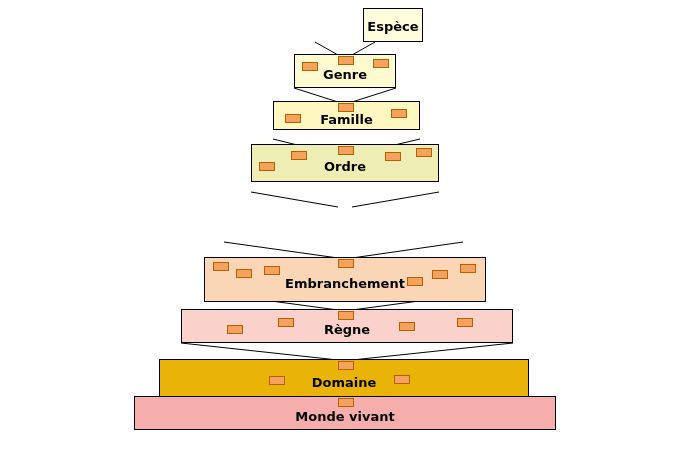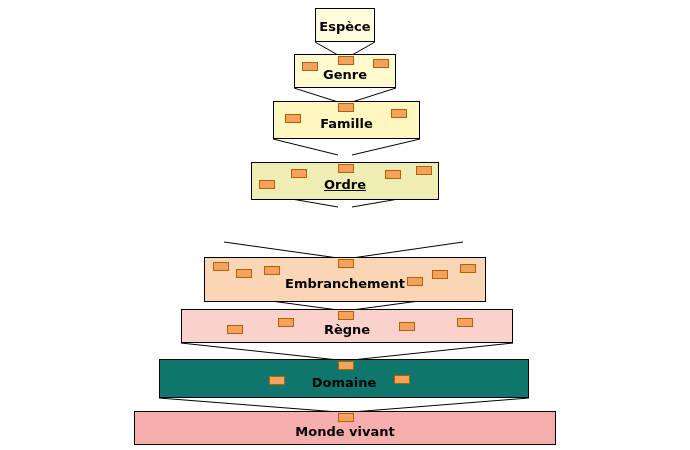--- a/index.html
+++ b/index.html
@@ -29,27 +29,27 @@
   .level .lbl {
     font-weight: bold;
     font-size: 13px;
     color: #000000;
     padding-top: 7px;
     white-space: nowrap;
   }
   .lvl1 { left: 315px; top: 8px;   width: 60px;  height: 34px; }
   .lvl1 .lbl { padding-top: 3px; }
   .lvl2 { left: 294px; top: 54px;  width: 102px; height: 34px; }
-  .lvl3 { left: 273px; top: 101px; width: 147px; height: 38px; }
-  .lvl4 { left: 251px; top: 162px; width: 188px; height: 38px; text-decoration: underline; }
+  .lvl3 { left: 273px; top: 101px; width: 147px; height: 29px; }
+  .lvl4 { left: 251px; top: 144px; width: 188px; height: 38px; }
   .lvl5 { left: 224px; top: 206px; width: 239px; height: 36px; }
   .lvl6 { left: 204px; top: 257px; width: 282px; height: 45px; }
   .lvl7 { left: 181px; top: 309px; width: 332px; height: 34px; justify-content: center; }
   .lvl8 { left: 159px; top: 359px; width: 370px; height: 39px; }
-  .lvl9 { left: 134px; top: 411px; width: 422px; height: 34px; }
+  .lvl9 { left: 134px; top: 396px; width: 422px; height: 34px; }
   .marker {
     position: absolute;
     width: 16px;
     height: 9px;
     box-sizing: border-box;
     border: 1px solid #B36200;
     background: #F4A25E;
   }
 </style>
 </head>
@@ -69,21 +69,21 @@
     <line x1="224" y1="242" x2="338" y2="258"></line>
     <line x1="463" y1="242" x2="352" y2="258"></line>
     <line x1="204" y1="292" x2="338" y2="310"></line>
     <line x1="486" y1="292" x2="352" y2="310"></line>
     <line x1="181" y1="343" x2="338" y2="360"></line>
     <line x1="513" y1="343" x2="352" y2="360"></line>
     <line x1="159" y1="398" x2="338" y2="412"></line>
     <line x1="529" y1="398" x2="352" y2="412"></line>
   </svg>
 
-  <div class="level lvl1" style="background-color: rgb(255, 252, 219);">
+  <div class="level lvl1" style="background-color: rgb(255, 252, 219); margin-left: 48px;">
     <span class="lbl">Espèce</span>
   </div>
 
   <div class="level lvl2" style="background-color: rgb(255, 250, 207);">
     <div class="marker" style="left: 43px; top: 1px; background-color: rgb(244, 162, 94); border-color: rgb(179, 98, 0);"></div>
     <div class="marker" style="left: 7px; top: 7px; background-color: rgb(244, 162, 94); border-color: rgb(179, 98, 0);"></div>
     <div class="marker" style="left: 78px; top: 4px; background-color: rgb(244, 162, 94); border-color: rgb(179, 98, 0);"></div>
     <span class="lbl">Genre</span>
   </div>
 
@@ -117,21 +117,21 @@
 
   <div class="level lvl7" style="background-color: rgb(250, 210, 203);">
     <div class="marker" style="left: 156px; top: 1px; background-color: rgb(244, 162, 94); border-color: rgb(179, 98, 0);"></div>
     <div class="marker" style="left: 45px; top: 15px; background-color: rgb(244, 162, 94); border-color: rgb(179, 98, 0);"></div>
     <div class="marker" style="left: 96px; top: 8px; background-color: rgb(244, 162, 94); border-color: rgb(179, 98, 0);"></div>
     <div class="marker" style="left: 217px; top: 12px; background-color: rgb(244, 162, 94); border-color: rgb(179, 98, 0);"></div>
     <div class="marker" style="left: 275px; top: 8px; background-color: rgb(244, 162, 94); border-color: rgb(179, 98, 0);"></div>
     <span class="lbl">Règne</span>
   </div>
 
-  <div class="level lvl8" style="background-color: #0f766e;">
+  <div class="level lvl8" style="background-color: #eab308;">
     <div class="marker" style="left: 178px; top: 1px; background-color: rgb(244, 162, 94); border-color: rgb(179, 98, 0);"></div>
     <div class="marker" style="left: 109px; top: 16px; background-color: rgb(244, 162, 94); border-color: rgb(179, 98, 0);"></div>
     <div class="marker" style="left: 234px; top: 15px; background-color: rgb(244, 162, 94); border-color: rgb(179, 98, 0);"></div>
     <span class="lbl">Domaine</span>
   </div>
 
   <div class="level lvl9" style="background-color: rgb(245, 174, 172);">
     <div class="marker" style="left: 203px; top: 1px; background-color: rgb(244, 162, 94); border-color: rgb(179, 98, 0);"></div>
     <span class="lbl">Monde vivant</span>
   </div>

